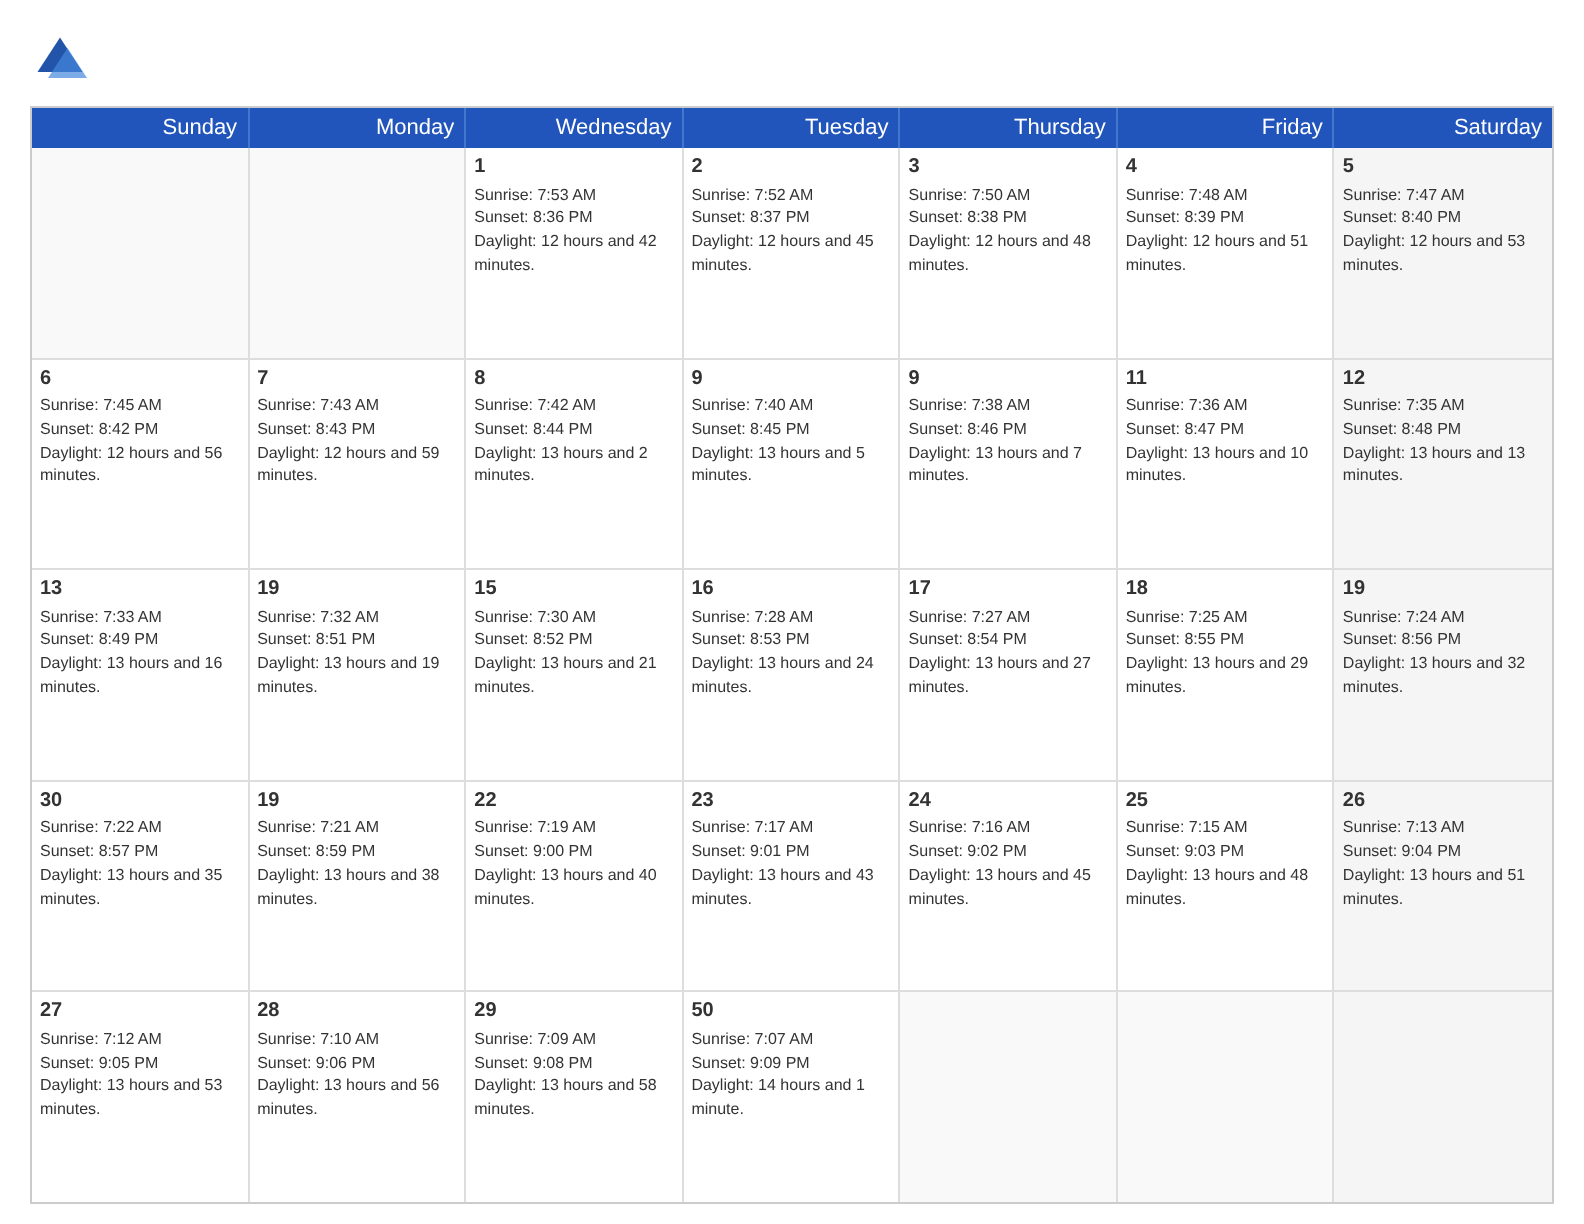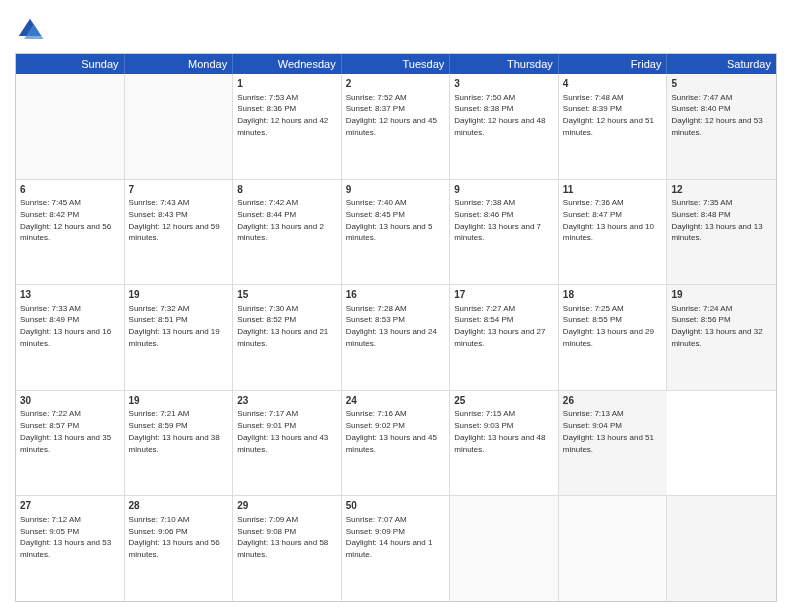--- a/index.html
+++ b/index.html
@@ -169,20 +169,21 @@
           <div class="cal-cell"><span class="day-number">19</span><span class="sun-info">Sunrise: 7:32 AM<br>Sunset: 8:51 PM<br>Daylight: 13 hours and 19 minutes.</span></div>
           <div class="cal-cell"><span class="day-number">15</span><span class="sun-info">Sunrise: 7:30 AM<br>Sunset: 8:52 PM<br>Daylight: 13 hours and 21 minutes.</span></div>
           <div class="cal-cell"><span class="day-number">16</span><span class="sun-info">Sunrise: 7:28 AM<br>Sunset: 8:53 PM<br>Daylight: 13 hours and 24 minutes.</span></div>
           <div class="cal-cell"><span class="day-number">17</span><span class="sun-info">Sunrise: 7:27 AM<br>Sunset: 8:54 PM<br>Daylight: 13 hours and 27 minutes.</span></div>
           <div class="cal-cell"><span class="day-number">18</span><span class="sun-info">Sunrise: 7:25 AM<br>Sunset: 8:55 PM<br>Daylight: 13 hours and 29 minutes.</span></div>
           <div class="cal-cell shaded"><span class="day-number">19</span><span class="sun-info">Sunrise: 7:24 AM<br>Sunset: 8:56 PM<br>Daylight: 13 hours and 32 minutes.</span></div>
         </div>
         <div class="cal-row">
           <div class="cal-cell"><span class="day-number">30</span><span class="sun-info">Sunrise: 7:22 AM<br>Sunset: 8:57 PM<br>Daylight: 13 hours and 35 minutes.</span></div>
           <div class="cal-cell"><span class="day-number">19</span><span class="sun-info">Sunrise: 7:21 AM<br>Sunset: 8:59 PM<br>Daylight: 13 hours and 38 minutes.</span></div>
+          <div class="cal-cell"><span class="day-number">22</span><span class="sun-info">Sunrise: 7:19 AM<br>Sunset: 9:00 PM<br>Daylight: 13 hours and 40 minutes.</span></div>
           <div class="cal-cell"><span class="day-number">23</span><span class="sun-info">Sunrise: 7:17 AM<br>Sunset: 9:01 PM<br>Daylight: 13 hours and 43 minutes.</span></div>
           <div class="cal-cell"><span class="day-number">24</span><span class="sun-info">Sunrise: 7:16 AM<br>Sunset: 9:02 PM<br>Daylight: 13 hours and 45 minutes.</span></div>
           <div class="cal-cell"><span class="day-number">25</span><span class="sun-info">Sunrise: 7:15 AM<br>Sunset: 9:03 PM<br>Daylight: 13 hours and 48 minutes.</span></div>
           <div class="cal-cell shaded"><span class="day-number">26</span><span class="sun-info">Sunrise: 7:13 AM<br>Sunset: 9:04 PM<br>Daylight: 13 hours and 51 minutes.</span></div>
         </div>
         <div class="cal-row">
           <div class="cal-cell"><span class="day-number">27</span><span class="sun-info">Sunrise: 7:12 AM<br>Sunset: 9:05 PM<br>Daylight: 13 hours and 53 minutes.</span></div>
           <div class="cal-cell"><span class="day-number">28</span><span class="sun-info">Sunrise: 7:10 AM<br>Sunset: 9:06 PM<br>Daylight: 13 hours and 56 minutes.</span></div>
           <div class="cal-cell"><span class="day-number">29</span><span class="sun-info">Sunrise: 7:09 AM<br>Sunset: 9:08 PM<br>Daylight: 13 hours and 58 minutes.</span></div>
           <div class="cal-cell"><span class="day-number">50</span><span class="sun-info">Sunrise: 7:07 AM<br>Sunset: 9:09 PM<br>Daylight: 14 hours and 1 minute.</span></div>

